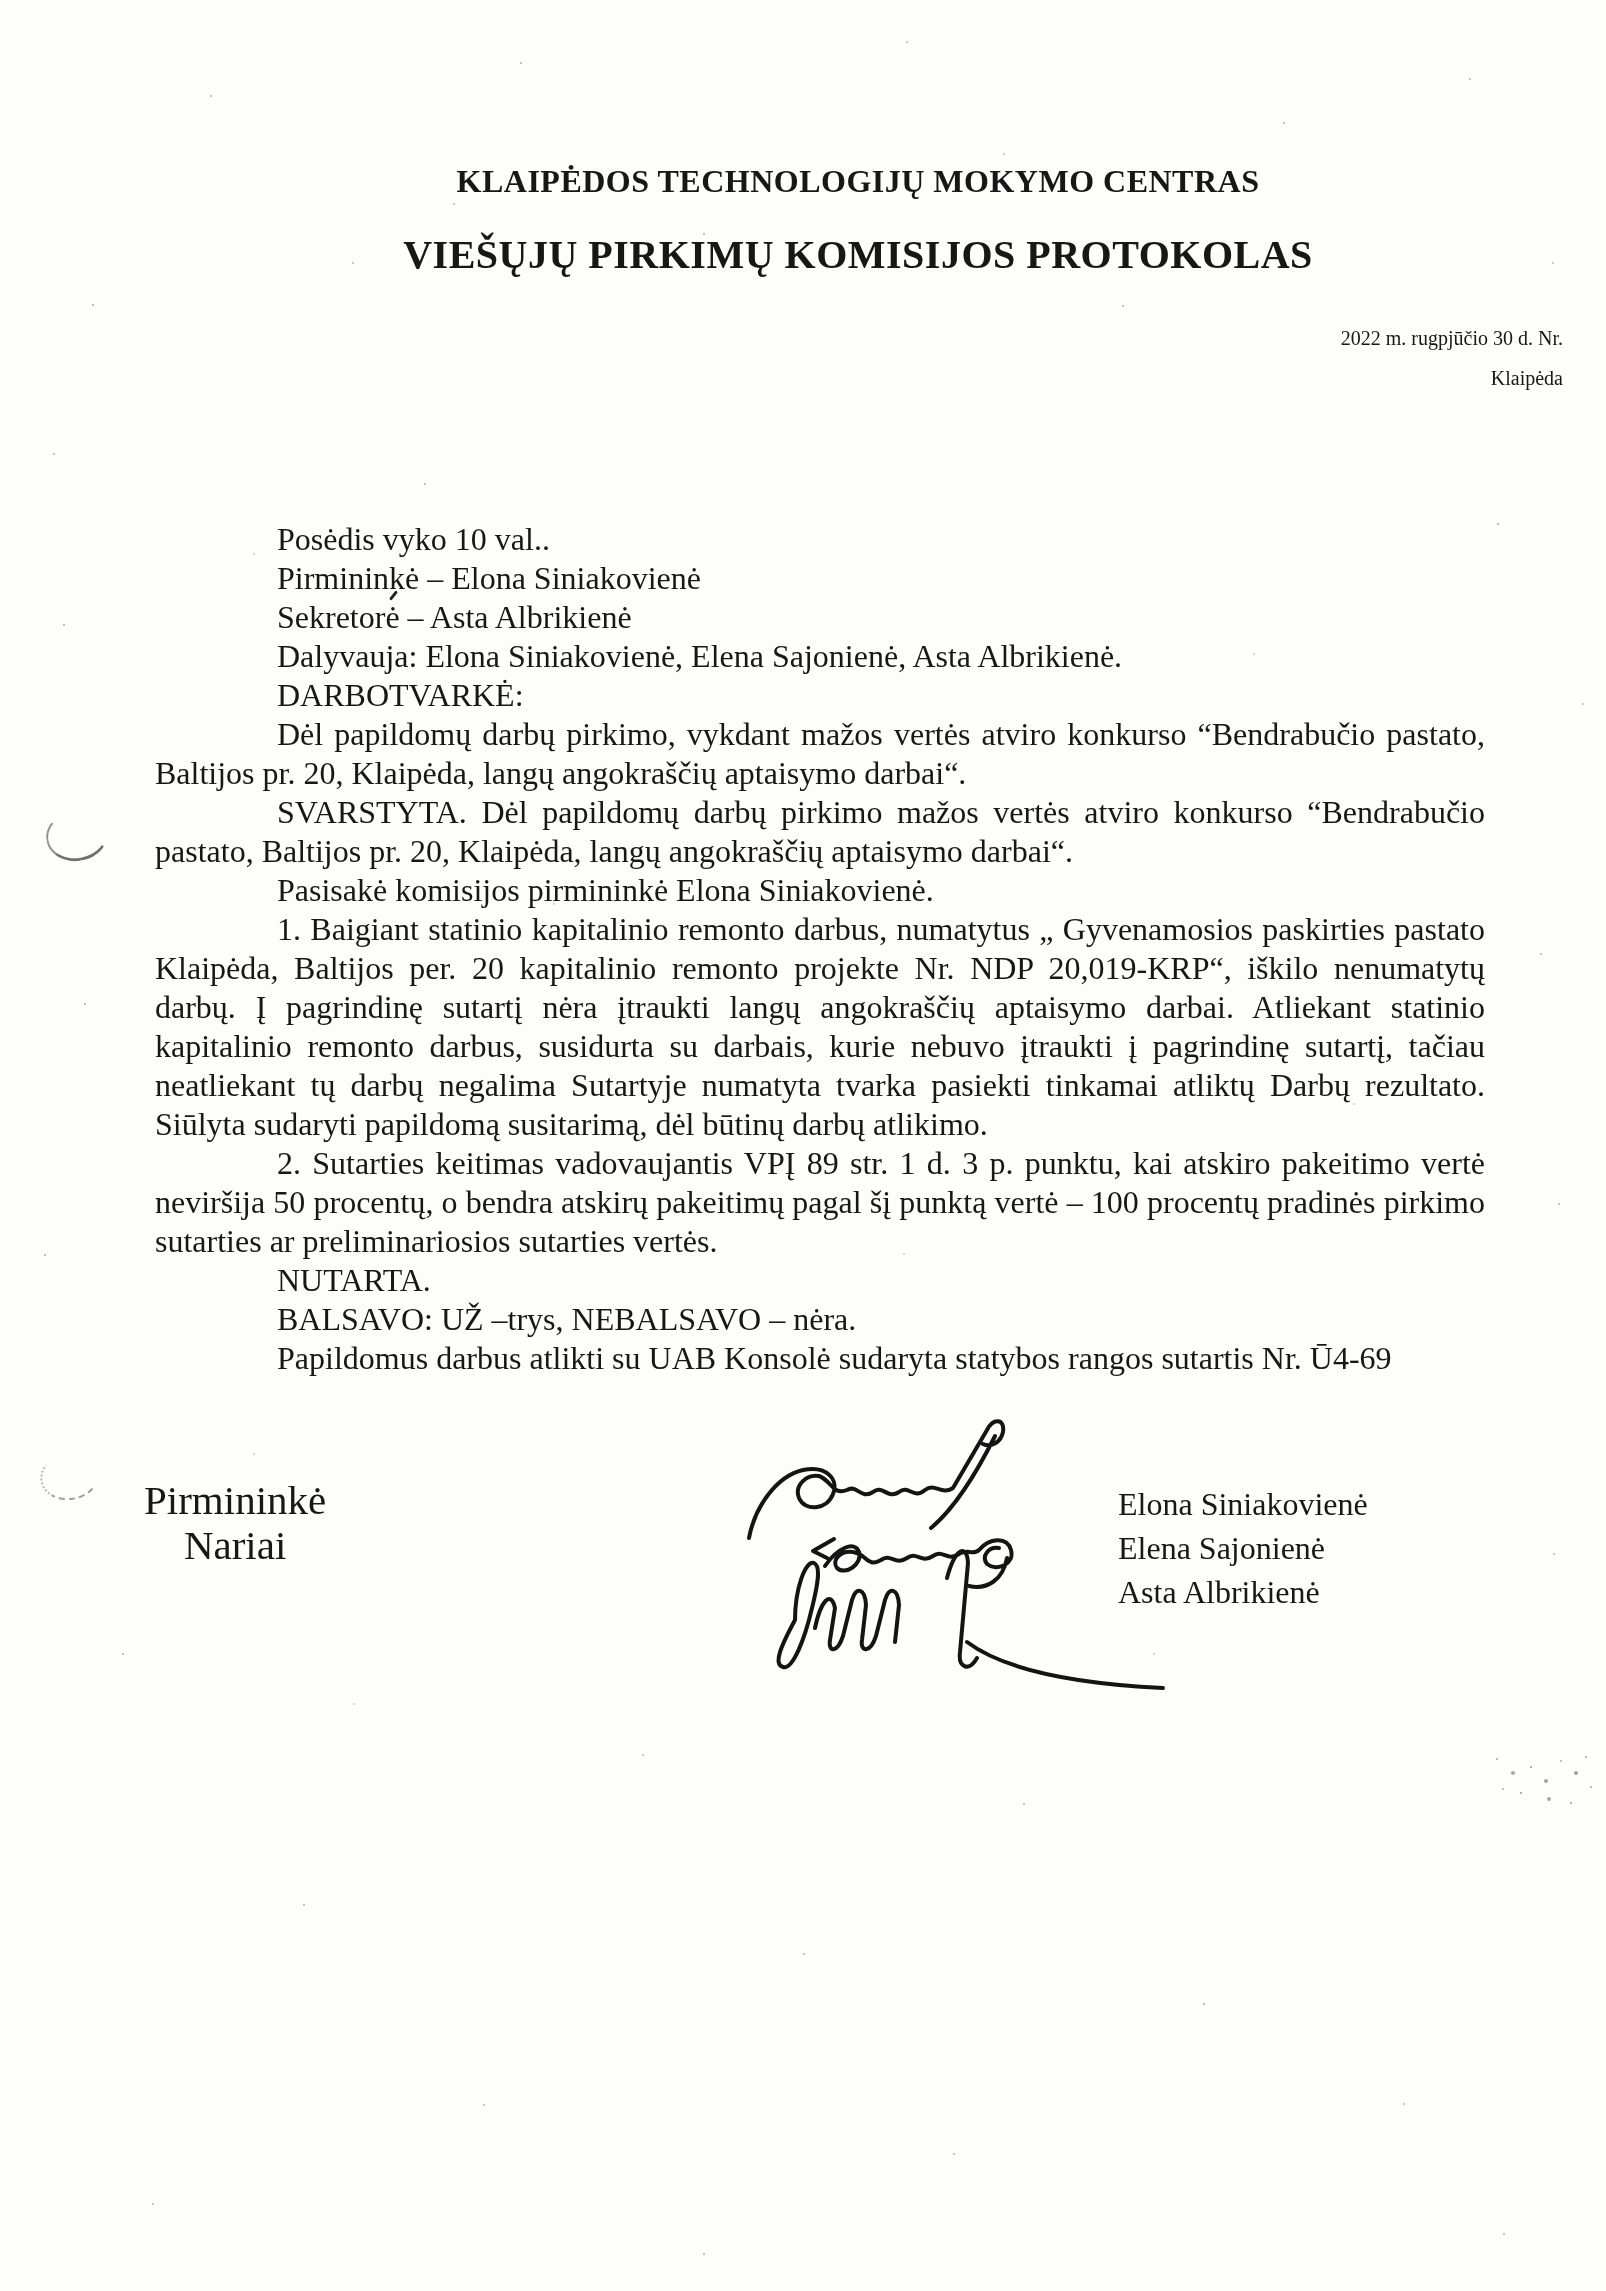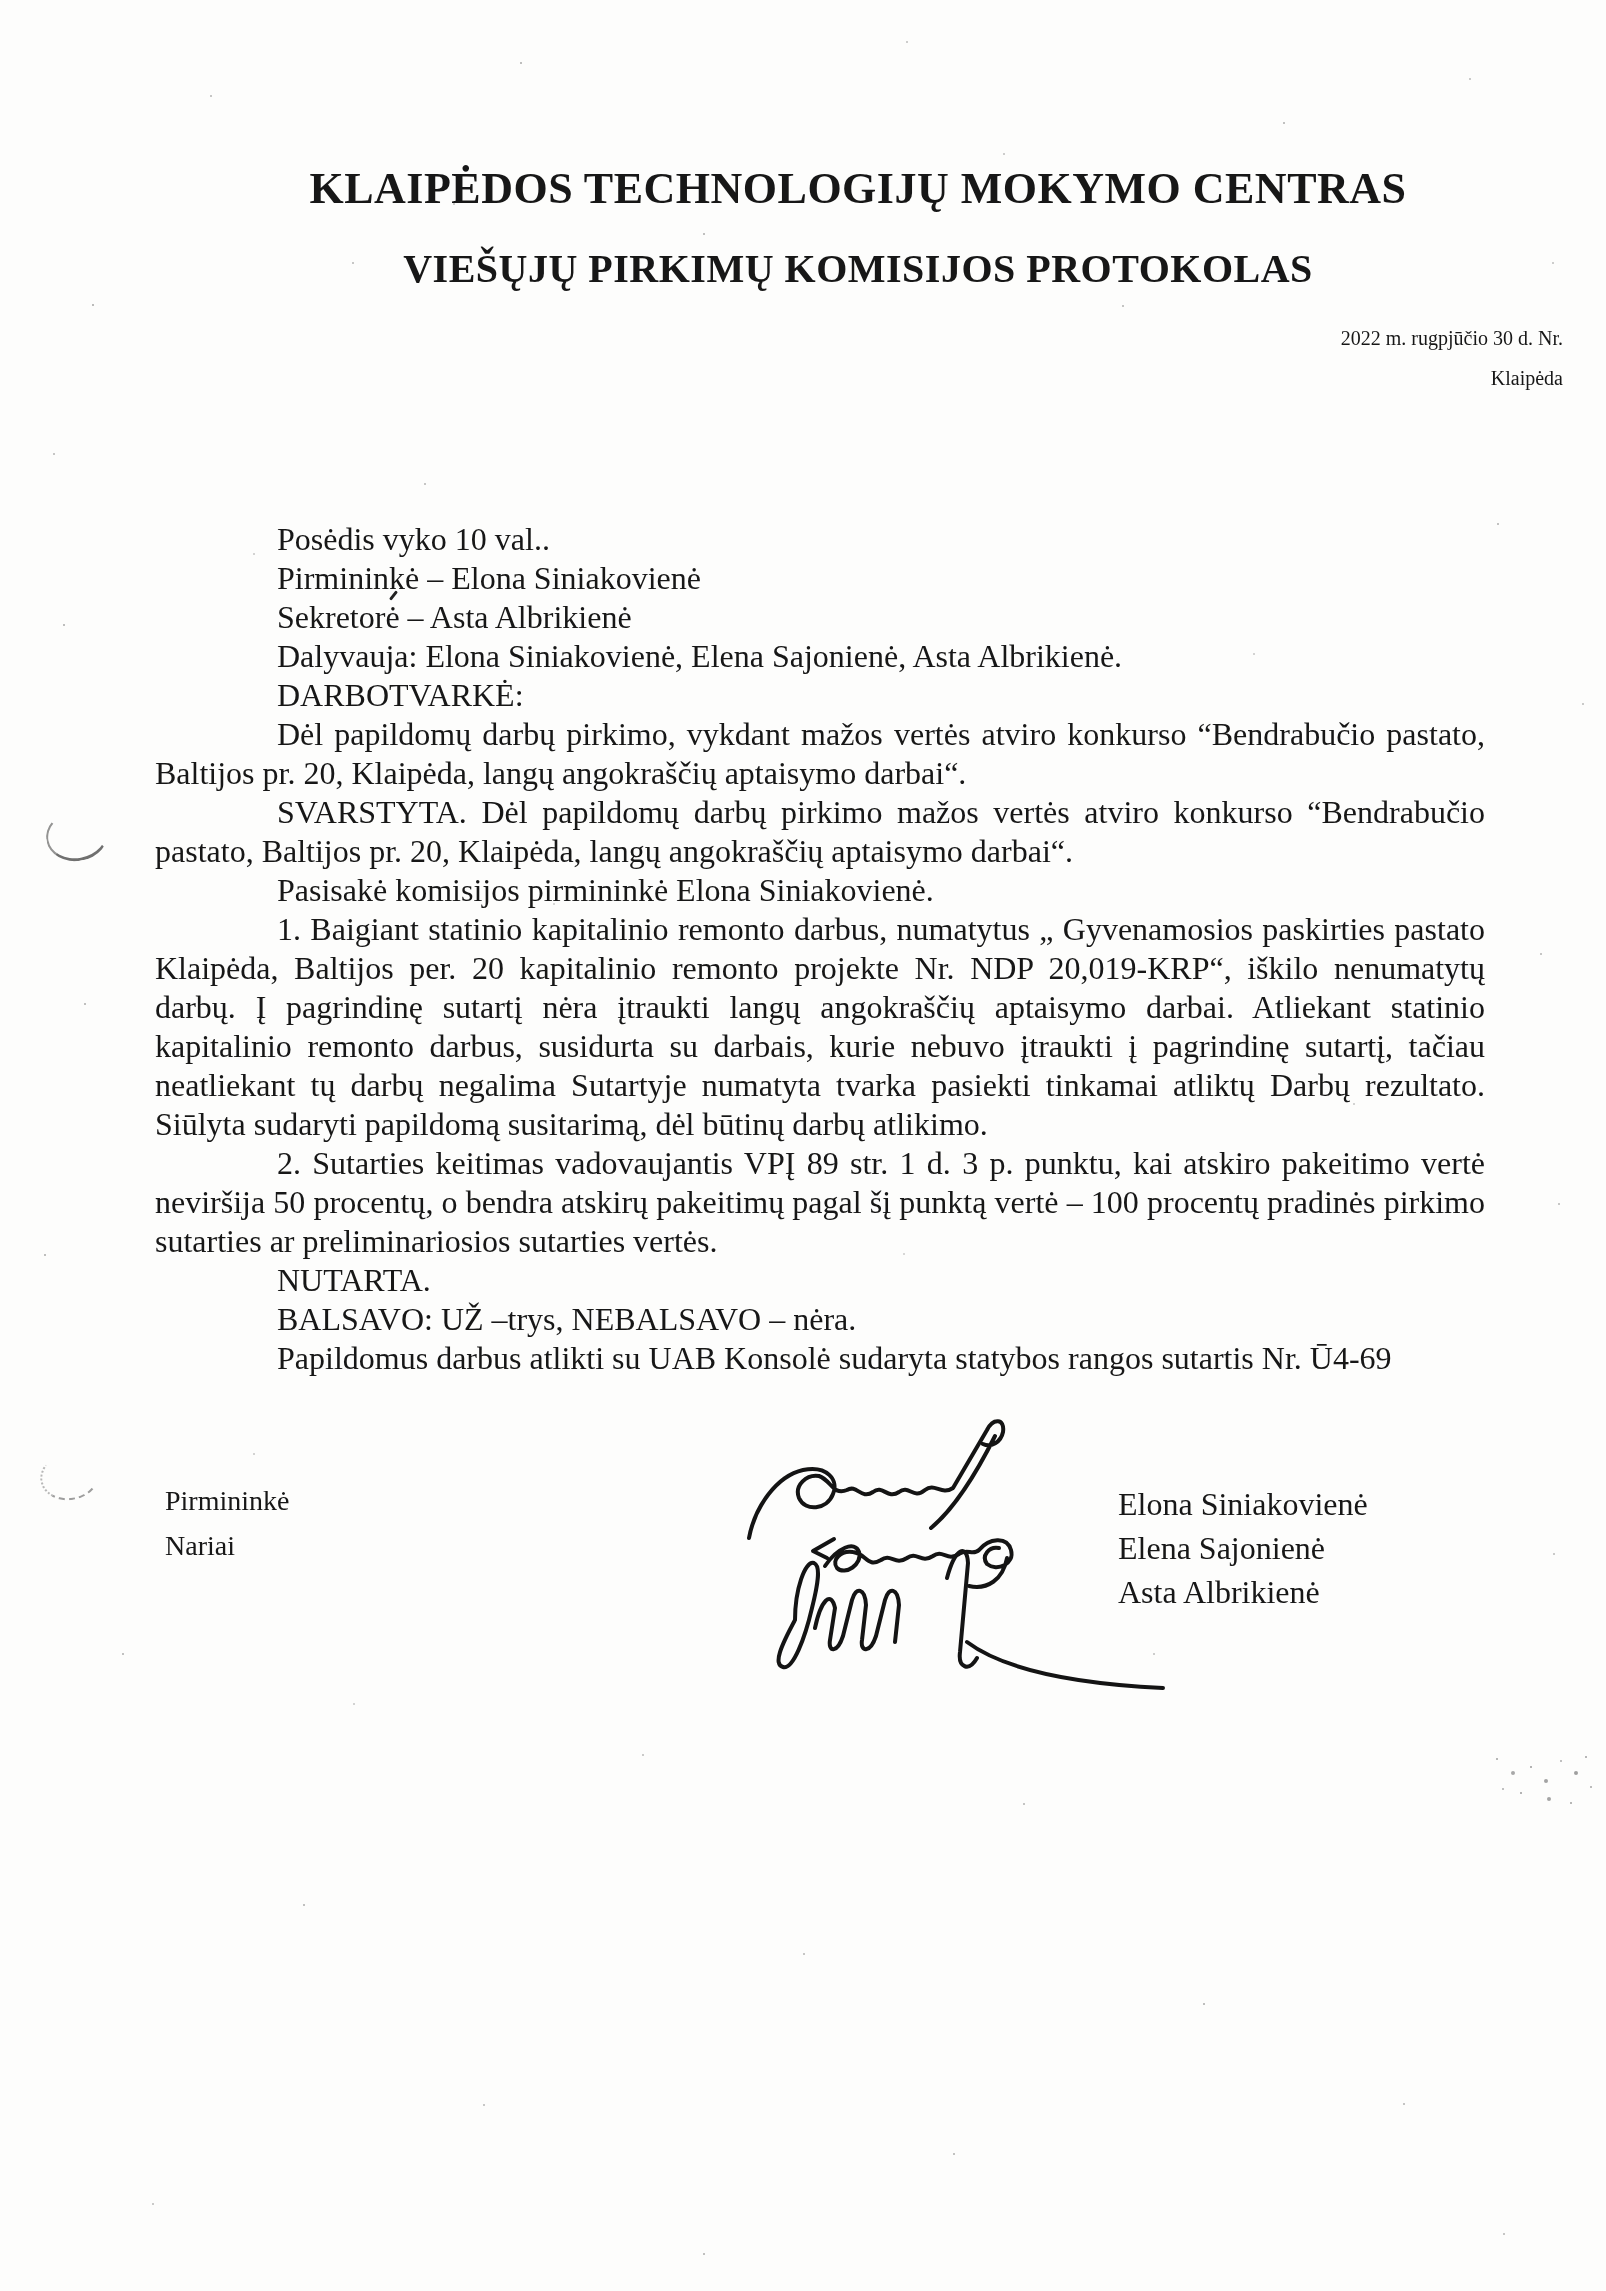--- a/index.html
+++ b/index.html
@@ -11,38 +11,38 @@
     font-family:"Liberation Serif", serif;
     color:#171717;
     overflow:hidden;
   }
   
   .doc-header {
     position:absolute; left:155px; top:163px; width:1330px;
     text-align:center; transform:translateX(38px);
     font-weight:bold;
   }
-  .doc-header .h1 { font-size:44px; letter-spacing:.5px; margin:0; }
+  .doc-header .h1 { font-size:32px; letter-spacing:.5px; margin:0; }
   .doc-header .h2 { font-size:40px; letter-spacing:.5px; margin:31px 0 0 0; }
   .date-block {
     position:absolute; left:155px; top:318px; width:1330px;
     text-align:right; transform:translateX(78px);
     font-size:20px; line-height:40px;
   }
   
   .doc-body {
     position:absolute; left:155px; top:520px; width:1330px;
     font-size:32px; line-height:39px;
     text-align:justify;
   }
   .doc-body p { margin:0; text-indent:122px; }
   
   .sig-roles {
-    position:absolute; left:165px; top:1478px;
-    font-size:28px; line-height:45px;
+    position:absolute; left:144px; top:1478px;
+    font-size:41px; line-height:45px;text-align:center;
   }
   .sig-names {
     position:absolute; left:1118px; top:1482px;
     font-size:32px; line-height:44px;
   }
   .sig-svg { position:absolute; left:715px; top:1388px; }
   .sig-svg path {
     fill:none; stroke:#141414; stroke-width:4;
     stroke-linecap:round; stroke-linejoin:round;
   }

